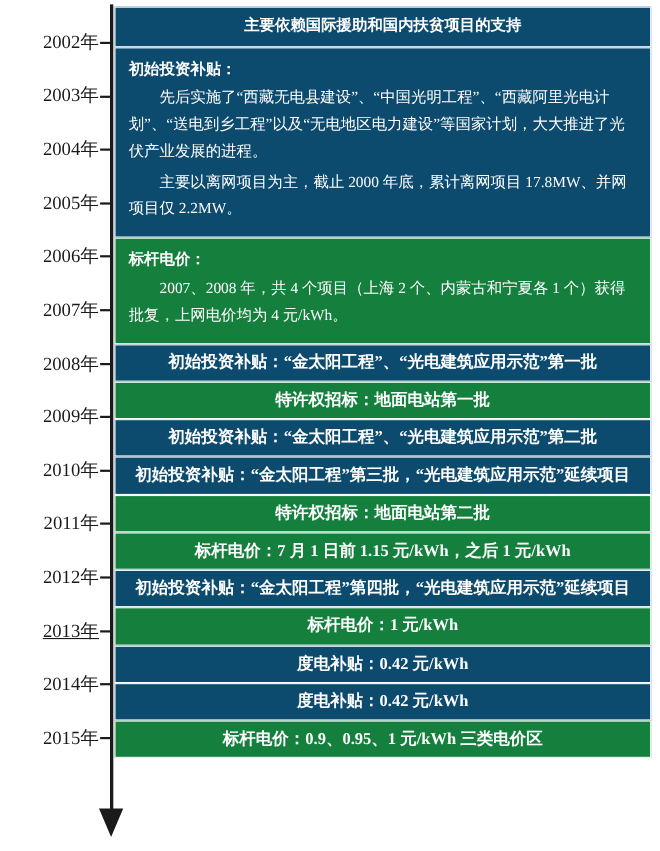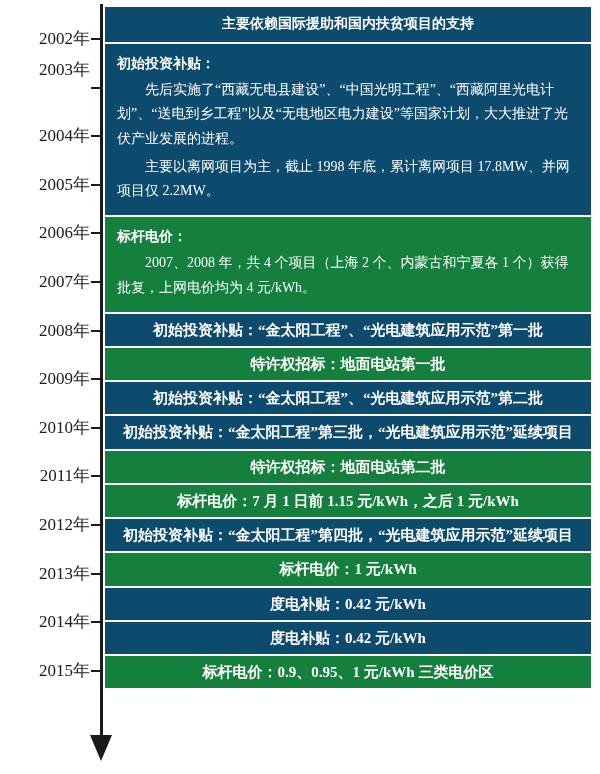--- a/index.html
+++ b/index.html
@@ -113,57 +113,57 @@
   }
 </style>
 </head>
 <body>
 
 <div id="canvas">
 
   <div id="years">
       <div class="year-label" style="top: 27px;">2002年</div>
       <div class="year-tick" style="top: 38px;"></div>
-      <div class="year-label" style="top: 58px; margin-left: 27px;">2003年</div>
+      <div class="year-label" style="top: 75px; margin-left: 27px;">2003年</div>
       <div class="year-tick" style="top: 86.6px;"></div>
       <div class="year-label" style="top: 124.2px;">2004年</div>
       <div class="year-tick" style="top: 135.2px;"></div>
       <div class="year-label" style="top: 172.8px;">2005年</div>
       <div class="year-tick" style="top: 183.8px;"></div>
       <div class="year-label" style="top: 221.4px;">2006年</div>
       <div class="year-tick" style="top: 232.4px;"></div>
       <div class="year-label" style="top: 270px;">2007年</div>
       <div class="year-tick" style="top: 281px;"></div>
       <div class="year-label" style="top: 318.6px;">2008年</div>
       <div class="year-tick" style="top: 329.6px;"></div>
       <div class="year-label" style="top: 367.2px;">2009年</div>
       <div class="year-tick" style="top: 378.2px;"></div>
       <div class="year-label" style="top: 415.8px;">2010年</div>
       <div class="year-tick" style="top: 426.8px;"></div>
       <div class="year-label" style="top: 464.4px;">2011年</div>
       <div class="year-tick" style="top: 475.4px;"></div>
       <div class="year-label" style="top: 513px;">2012年</div>
       <div class="year-tick" style="top: 524px;"></div>
-      <div class="year-label" style="top: 561.6px;">2013年</div>
+      <div class="year-label" style="top: 561.6px; text-decoration: underline;">2013年</div>
       <div class="year-tick" style="top: 572.6px;"></div>
       <div class="year-label" style="top: 610.2px;">2014年</div>
       <div class="year-tick" style="top: 621.2px;"></div>
       <div class="year-label" style="top: 658.8px;">2015年</div>
       <div class="year-tick" style="top: 669.8px;"></div>
     </div>
 
   <div id="axis-line"></div>
   <div id="axis-arrow"></div>
 
   <div id="bands">
       <div class="band blue center title">主要依赖国际援助和国内扶贫项目的支持</div>
       <div class="band blue block">
         <div class="heading">初始投资补贴：</div>
         <p>先后实施了“西藏无电县建设”、“中国光明工程”、“西藏阿里光电计划”、“送电到乡工程”以及“无电地区电力建设”等国家计划，大大推进了光伏产业发展的进程。</p>
-        <p>主要以离网项目为主，截止 1998 年底，累计离网项目 17.8MW、并网项目仅 2.2MW。</p>
+        <p>主要以离网项目为主，截止 2000 年底，累计离网项目 17.8MW、并网项目仅 2.2MW。</p>
       </div>
       <div class="band orange block">
         <div class="heading">标杆电价：</div>
         <p>2007、2008 年，共 4 个项目（上海 2 个、内蒙古和宁夏各 1 个）获得批复，上网电价均为 4 元/kWh。</p>
       </div>
       <div class="band blue center row">初始投资补贴：“金太阳工程”、“光电建筑应用示范”第一批</div>
       <div class="band orange center row">特许权招标：地面电站第一批</div>
       <div class="band blue center row">初始投资补贴：“金太阳工程”、“光电建筑应用示范”第二批</div>
       <div class="band blue center row">初始投资补贴：“金太阳工程”第三批，“光电建筑应用示范”延续项目</div>
       <div class="band orange center row">特许权招标：地面电站第二批</div>

